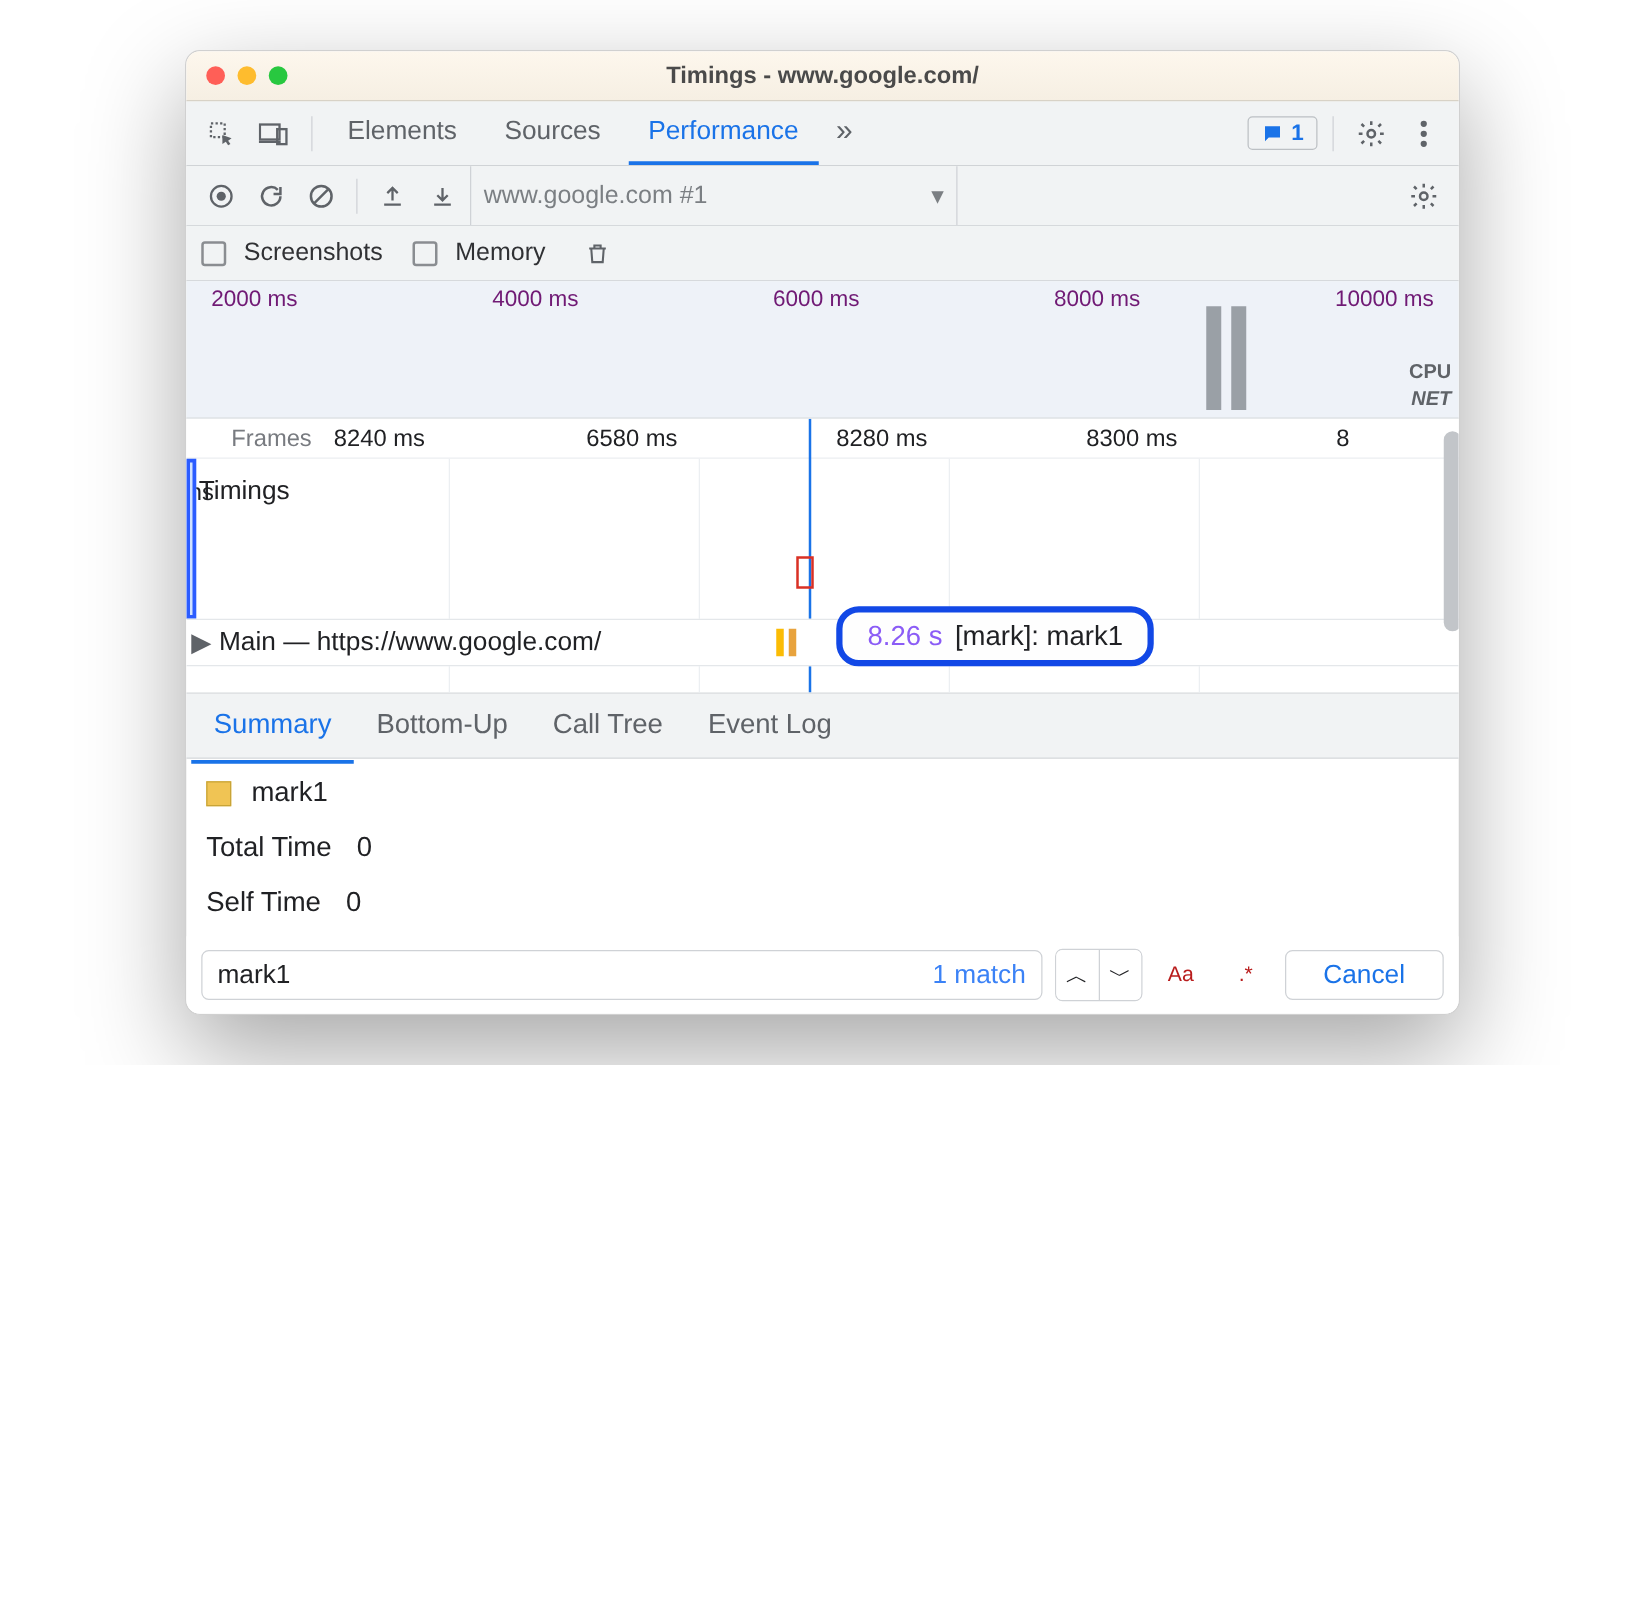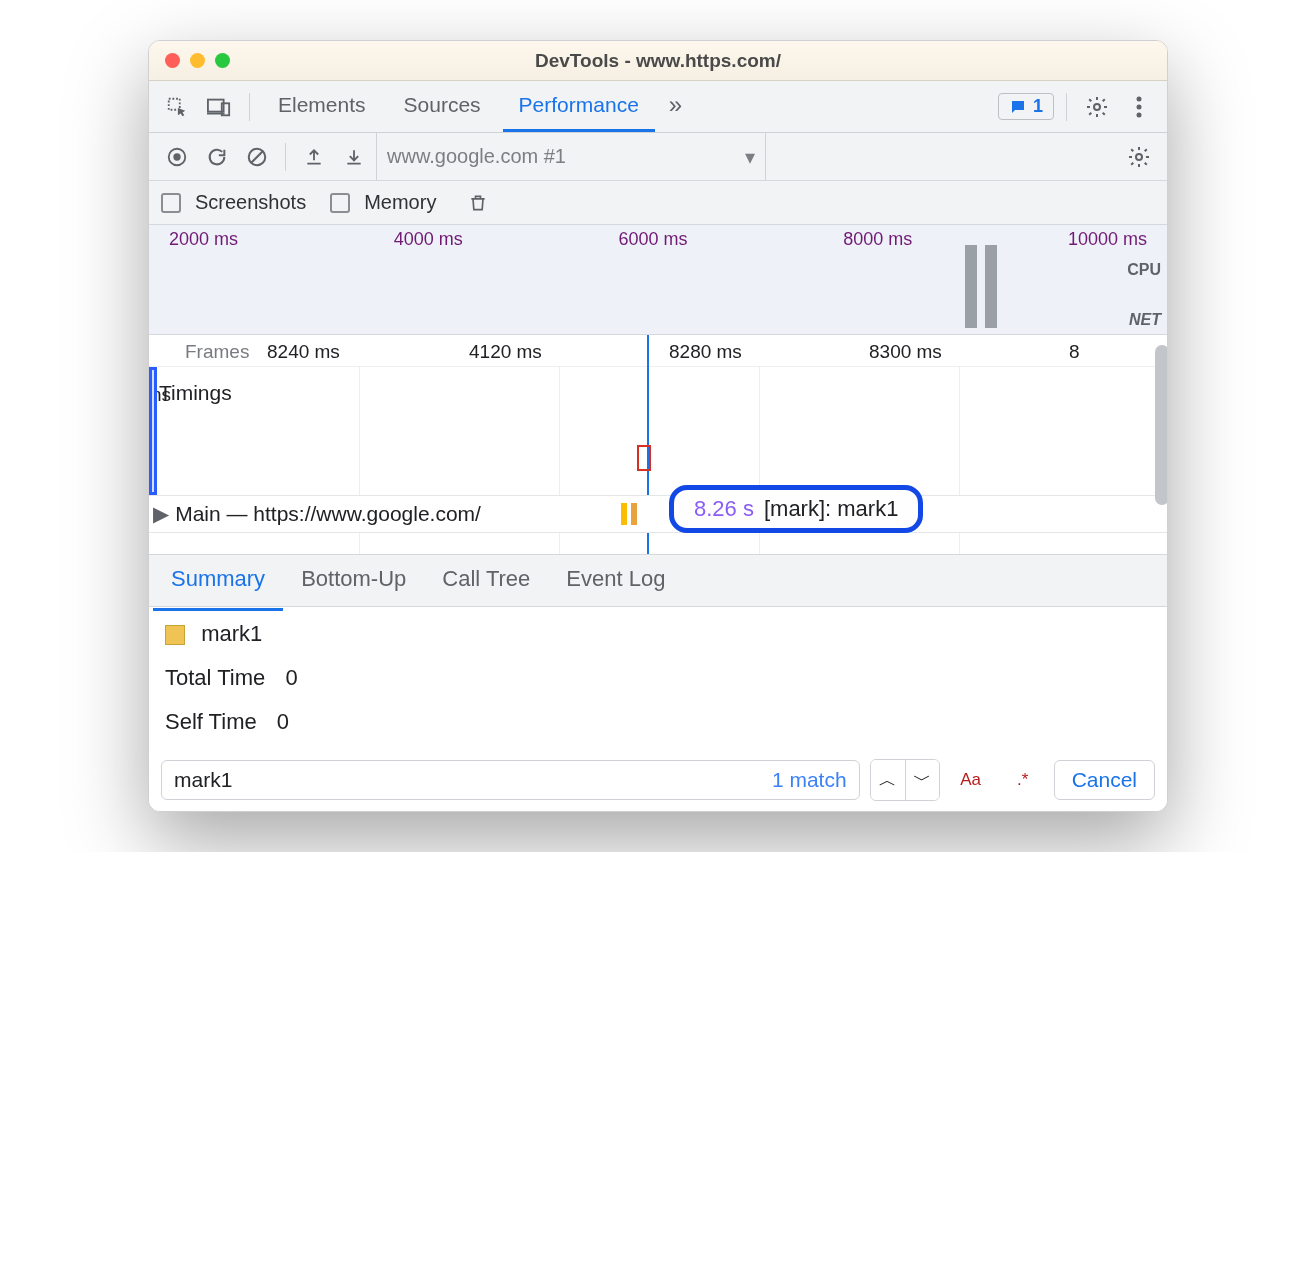--- a/index.html
+++ b/index.html
@@ -28,21 +28,21 @@
   .recdrop { flex:0 0 auto; display:flex; align-items:center; padding:0 10px; color:#7b7f83; font-size:20px; border-left:1px solid #cfd2d6; border-right:1px solid #cfd2d6; height:100%; width:390px; gap:10px; }
   .chev{color:#7b7f83;}
 
   .optbar{background:#f1f3f4;border-bottom:1px solid #d6d9dc;height:44px;display:flex;align-items:center;padding:0 12px;gap:14px;color:#303134;font-size:20px;}
   .chk{width:20px;height:20px;border:2px solid #8a8d91;border-radius:3px;}
 
   
   .overview{position:relative;height:110px;border-bottom:1px solid #d6d9dc;background:#eef2f8;}
   .ticks-ov{position:absolute;top:4px;left:0;right:0;display:flex;justify-content:space-between;padding:0 20px;font-size:18px;color:#701a75;}
   .cpu-label,.net-label{position:absolute;right:6px;font-size:16px;font-weight:700;color:#5f6368;}
-  .cpu-label{top:36px;} .net-label{top:86px;font-style:italic;}
+  .cpu-label{top:64px;} .net-label{top:86px;font-style:italic;}
   .ov-handle{position:absolute;top:20px;bottom:6px;width:12px;background:#9aa0a6;}
   .ov-handle.l{left:816px;} .ov-handle.r{left:836px;}
 
   
   .flame{position:relative;height:220px;background:#fff;border-bottom:1px solid #d6d9dc;overflow:hidden;}
   .ms-row{position:absolute;top:0;left:0;right:0;height:32px;background:#fff;border-bottom:1px solid #eceef1;}
   .ms-label{position:absolute;top:6px;font-size:19px;color:#202124;}
   .frames-col{position:absolute;left:10px;top:4px;font-size:19px;color:#787b80;margin-top:43px;}
   .timings-col{position:absolute;left:10px;top:46px;font-size:21px;color:#202124;}
   .main-row{position:absolute;left:0;right:0;top:160px;height:38px;border-top:1px solid #e4e7ea;border-bottom:1px solid #e4e7ea;display:flex;align-items:center;padding-left:4px;font-size:21px;color:#202124;background:#fff;}
@@ -72,36 +72,36 @@
   .blockbar{background:#f1f3f4;border-top:1px solid #d6d9dc;border-bottom:1px solid #d6d9dc;padding:12px 14px;font-size:21px;color:#5f6368;display:flex;align-items:center;gap:12px;}
   .blockbar a{color:#202124;text-decoration:underline;cursor:pointer;}
 
   .searchbar{display:flex;align-items:center;padding:10px 12px;gap:10px;background:#fff;}
   .searchbox{flex:1;display:flex;align-items:center;border:1px solid #cfd2d6;border-radius:6px;height:40px;padding:0 12px;font-size:21px;color:#202124;gap:10px;}
   .searchbox .match{margin-left:auto;color:#3b82f6;}
   .updown{display:flex;border:1px solid #cfd2d6;border-radius:6px;overflow:hidden;}
   .updown button{width:34px;height:40px;background:#fff;border:none;border-left:1px solid #cfd2d6;font-size:18px;color:#202124;cursor:pointer;}
   .updown button:first-child{border-left:none;}
   .mod-btn{width:42px;height:40px;display:flex;align-items:center;justify-content:center;color:#b91c1c;font-size:17px;font-weight:400;cursor:pointer;}
-  .cancel{border:1px solid #cfd2d6;border-radius:6px;height:40px;padding:0 17px;display:flex;align-items:center;color:#1a73e8;font-size:21px;cursor:pointer;}
+  .cancel{border:1px solid #cfd2d6;border-radius:6px;height:40px;padding:0 30px;display:flex;align-items:center;color:#1a73e8;font-size:21px;cursor:pointer;}
 
   svg{display:block;}
 </style>
 </head>
 <body>
 
 <div class="window">
 
   <div class="titlebar">
     <div class="traffic">
       <div class="dot red"></div>
       <div class="dot yellow"></div>
       <div class="dot green"></div>
     </div>
-    <div class="title">DevTools - www.https.com/</div>
+    <div class="title">Timings - www.google.com/</div>
   </div>
 
   <div class="tabbar">
     <div class="icon-btn">
       <svg width="22" height="22" viewBox="0 0 24 24" fill="none" stroke="#5f6368" stroke-width="2">
           <rect x="3" y="3" width="12" height="12" stroke-dasharray="2 2"></rect>
           <path d="M13 13l8 3-3 2 2 3-2 1-2-3-3 2z" fill="#5f6368" stroke="none"></path>
         </svg>
     </div>
     <div class="icon-btn">
@@ -206,21 +206,21 @@
     <div class="net-label">NET</div>
     <div class="ov-handle l"></div>
     <div class="ov-handle r"></div>
   </div>
 
   <div class="flame">
     <div class="ms-row">
       <span class="frames-col" style="left:2px;top:6px;position:absolute;color:#202124;">ns</span>
       <span class="ms-label" style="left:36px;color:#787b80;">Frames</span>
       <span class="ms-label" style="left:118px">8240 ms</span>
-      <span class="ms-label" style="left:320px">4120 ms</span>
+      <span class="ms-label" style="left:320px">6580 ms</span>
       <span class="ms-label" style="left:520px">8280 ms</span>
       <span class="ms-label" style="left:720px">8300 ms</span>
       <span class="ms-label" style="left:920px">8</span>
     </div>
     <div class="flame-grid">
       <div class="vline" style="left:210px"></div>
       <div class="vline" style="left:410px"></div>
       <div class="vline" style="left:610px"></div>
       <div class="vline" style="left:810px"></div>
     </div>

